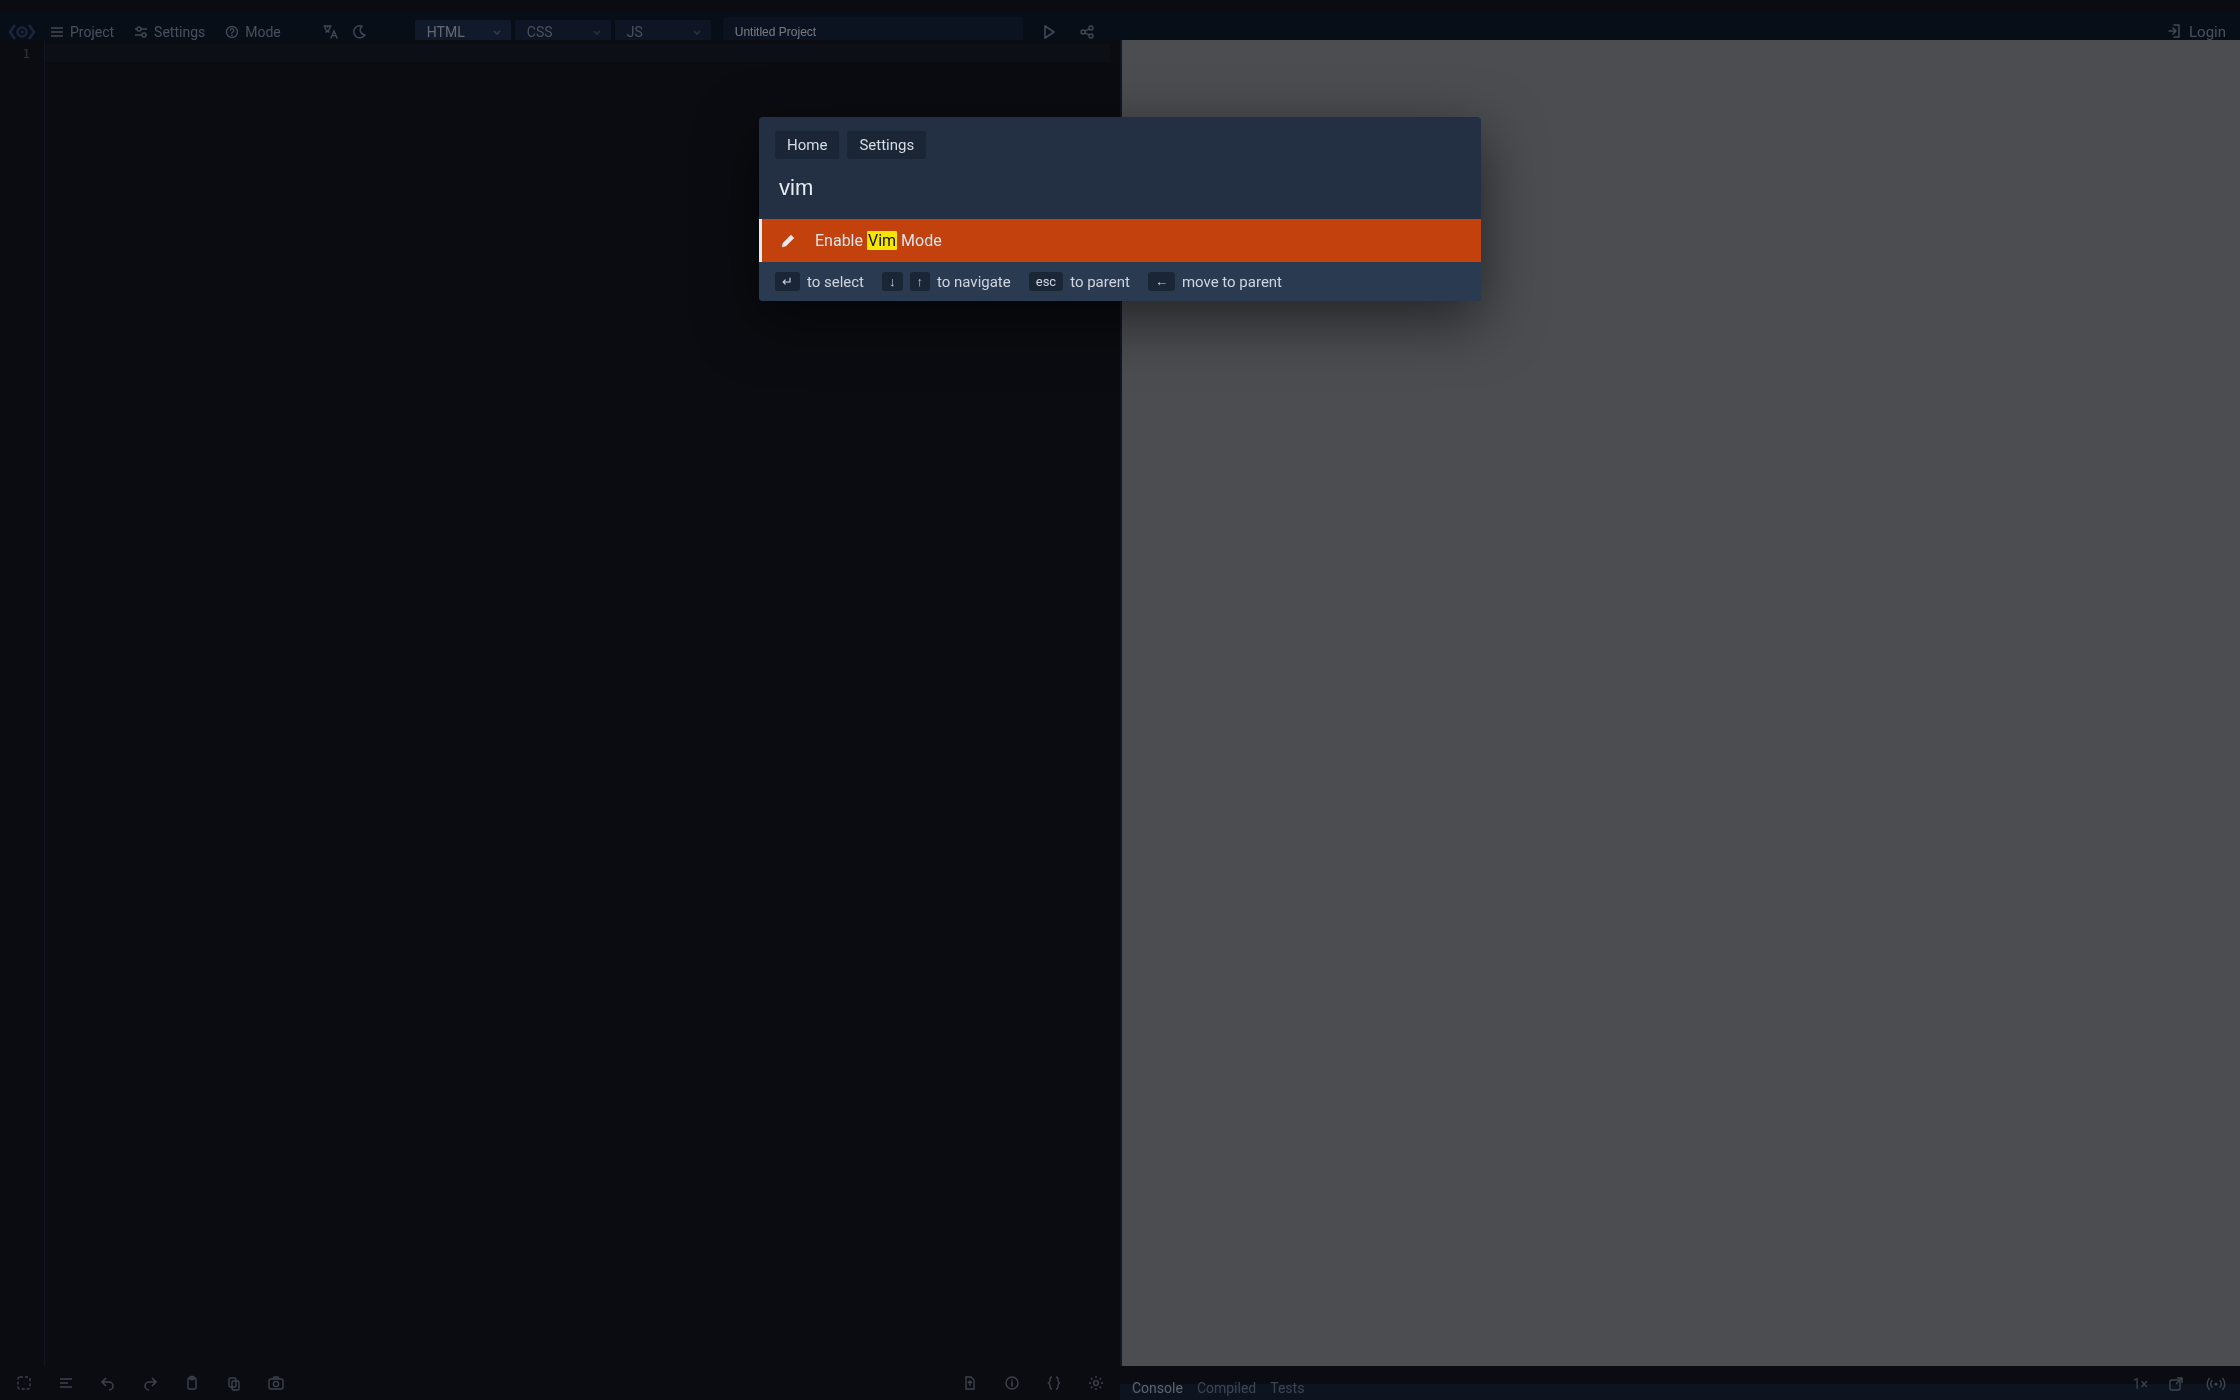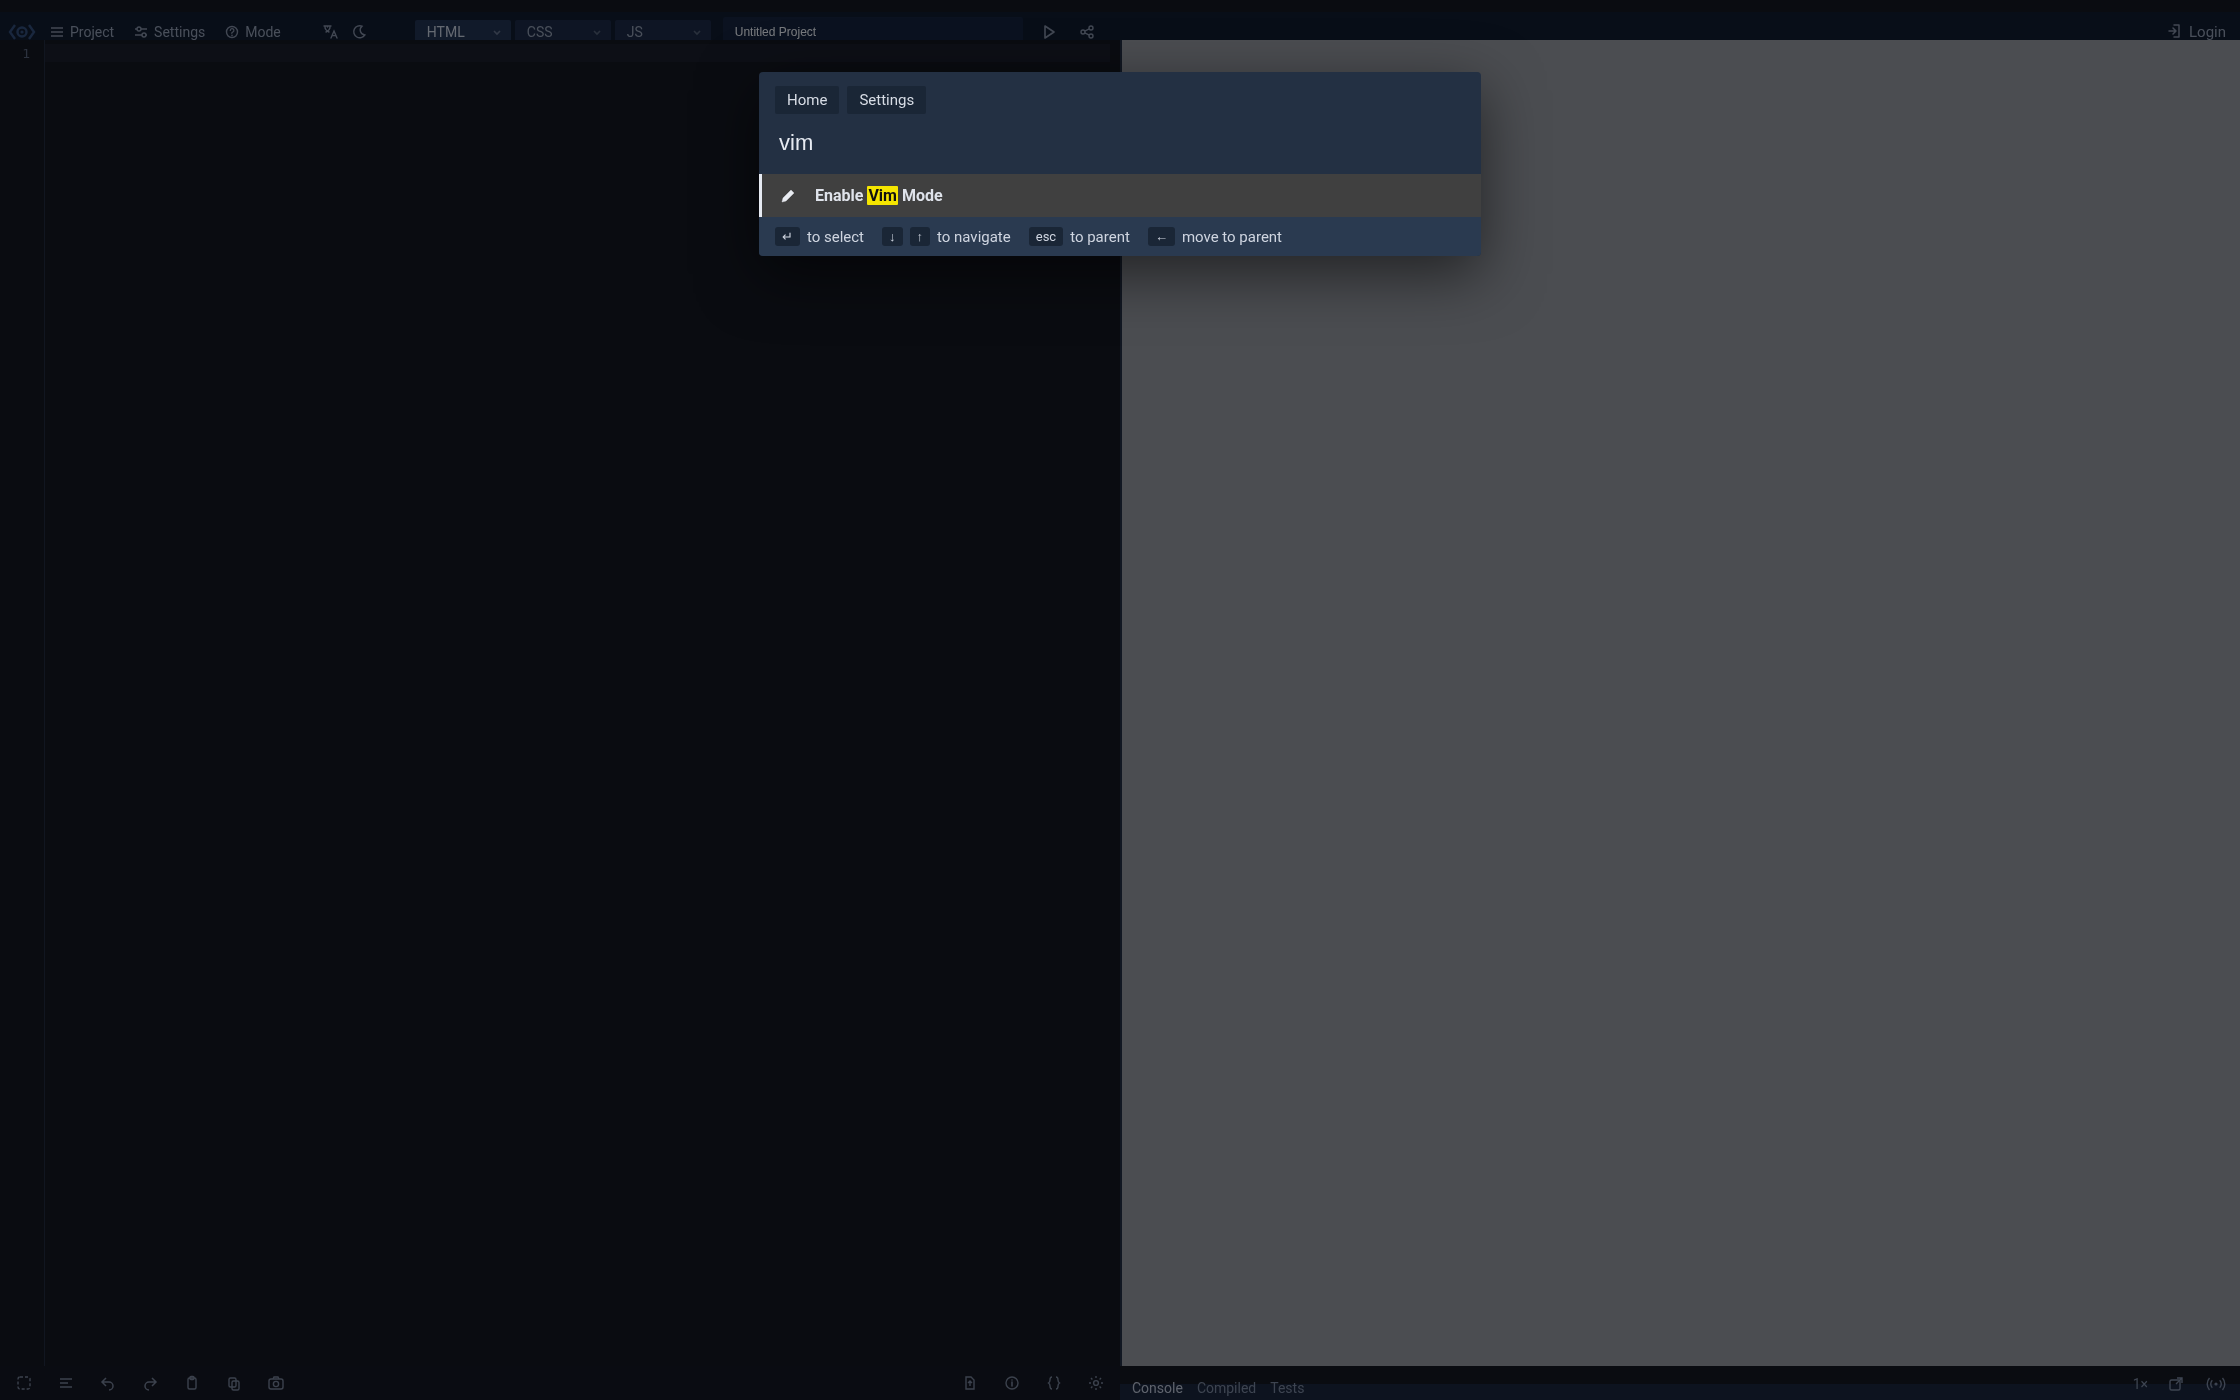--- a/index.html
+++ b/index.html
@@ -139,21 +139,21 @@
 .preview-bottom .tab.active { color: #c7cdd9; }
 .preview-bottom .right { margin-left: auto; display: flex; gap: 16px; align-items: center; }
 
 
 .overlay {
   position: absolute; inset: 0;
   background: rgba(7,11,18,0.55);
   display: flex; align-items: flex-start; justify-content: center;
 }
 .palette {
-  margin-top: 72px;
+  margin-top: 117px;
   width: 722px;
   background: #233043;
   border-radius: 4px;
   box-shadow: 0 18px 60px rgba(0,0,0,.55);
   overflow: hidden;
 }
 .crumbs {
   display: flex; gap: 8px;
   padding: 14px 16px 6px 16px;
 }
@@ -179,24 +179,23 @@
 .results { }
 .result {
   display: flex; align-items: center; gap: 16px;
   padding: 12px 18px;
   font-size: 16px;
   color: #dfe3eb;
   cursor: pointer;
 }
 .result .ricon { width: 22px; display:flex; align-items:center; justify-content:center; }
 .result.active {
-  background: #404040;
+  background: #c2410c;
   border-left: 3px solid #e6eaf2;
   padding-left: 15px;
-  font-weight: bold;
 }
 .hl {
   background: #f5e500;
   color: #111;
   padding: 0 1px;
   border-radius: 1px;
 }
 .hints {
   display: flex; align-items: center; gap: 10px;
   padding: 10px 16px;

